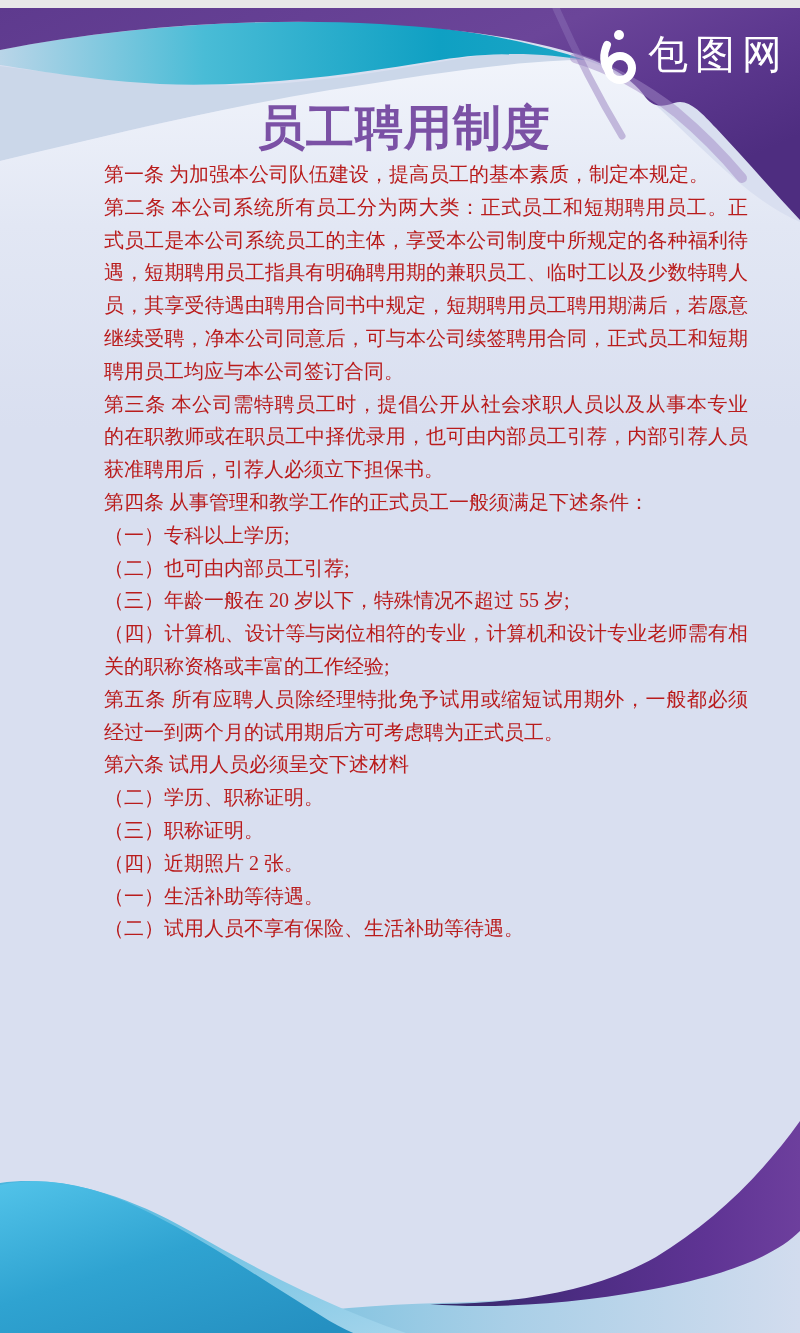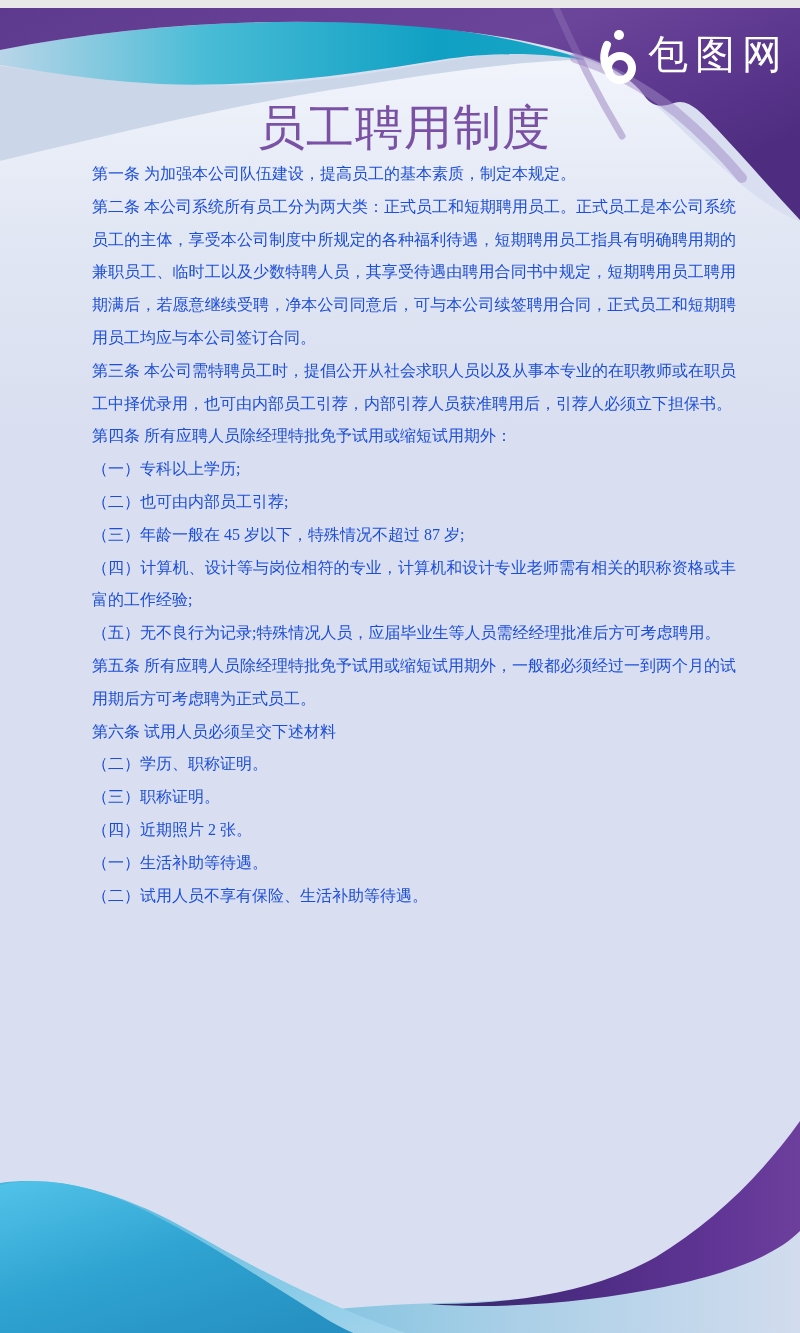--- a/index.html
+++ b/index.html
@@ -14,25 +14,25 @@
   .brand{position:absolute;top:10px;left:590px;display:flex;align-items:flex-start;}
   .brand-mark{display:block;}
   .brand-text{
     color:#ffffff;font-size:40px;line-height:1;letter-spacing:7px;
     margin:16px 0 0 4px;font-weight:400;
     font-family:"Liberation Sans","DejaVu Sans",sans-serif;
   }
   .title{
     position:absolute;top:88px;left:0;width:100%;margin:0;
     text-align:center;text-indent:8px;
-    color:#7b51a5;font-size:48px;font-weight:400;letter-spacing:1px;
+    color:#7b51a5;font-size:48px;font-weight:700;letter-spacing:1px;
   }
   .article-body{
-    position:absolute;top:150px;left:92px;width:644px;
-    font-size:16px;line-height:32.8px;color:#1d4ed8;
+    position:absolute;top:150px;left:104px;width:644px;
+    font-size:20px;line-height:32.8px;color:#b91c1c;
     text-align:justify;text-justify:inter-ideograph;
   }
   .article-body p{margin:0;word-break:break-all;text-align-last:left;}
 </style>
 </head>
 <body>
 
 <div class="canvas">
 
   <svg class="deco deco-top" width="800" height="420" viewBox="0 0 800 420">
@@ -83,26 +83,25 @@
     </svg>
     <span class="brand-text">包图网</span>
   </div>
 
   <h1 class="title">员工聘用制度</h1>
 
   <div class="article-body">
     <p>第一条 为加强本公司队伍建设，提高员工的基本素质，制定本规定。</p>
     <p>第二条 本公司系统所有员工分为两大类：正式员工和短期聘用员工。正式员工是本公司系统员工的主体，享受本公司制度中所规定的各种福利待遇，短期聘用员工指具有明确聘用期的兼职员工、临时工以及少数特聘人员，其享受待遇由聘用合同书中规定，短期聘用员工聘用期满后，若愿意继续受聘，净本公司同意后，可与本公司续签聘用合同，正式员工和短期聘用员工均应与本公司签订合同。</p>
     <p>第三条 本公司需特聘员工时，提倡公开从社会求职人员以及从事本专业的在职教师或在职员工中择优录用，也可由内部员工引荐，内部引荐人员获准聘用后，引荐人必须立下担保书。</p>
-    <p>第四条 所有应聘人员除经理特批免予试用或缩短试用期外：</p>
+    <p>第四条 从事管理和教学工作的正式员工一般须满足下述条件：</p>
     <p>（一）专科以上学历;</p>
     <p>（二）也可由内部员工引荐;</p>
-    <p>（三）年龄一般在 45 岁以下，特殊情况不超过 87 岁;</p>
+    <p>（三）年龄一般在 20 岁以下，特殊情况不超过 55 岁;</p>
     <p>（四）计算机、设计等与岗位相符的专业，计算机和设计专业老师需有相关的职称资格或丰富的工作经验;</p>
-    <p>（五）无不良行为记录;特殊情况人员，应届毕业生等人员需经经理批准后方可考虑聘用。</p>
     <p>第五条 所有应聘人员除经理特批免予试用或缩短试用期外，一般都必须经过一到两个月的试用期后方可考虑聘为正式员工。</p>
     <p>第六条 试用人员必须呈交下述材料</p>
     <p>（二）学历、职称证明。</p>
     <p>（三）职称证明。</p>
     <p>（四）近期照片 2 张。</p>
     <p>（一）生活补助等待遇。</p>
     <p>（二）试用人员不享有保险、生活补助等待遇。</p>
   </div>
 
   <svg class="deco deco-bottom" width="800" height="250" viewBox="0 0 800 250">

